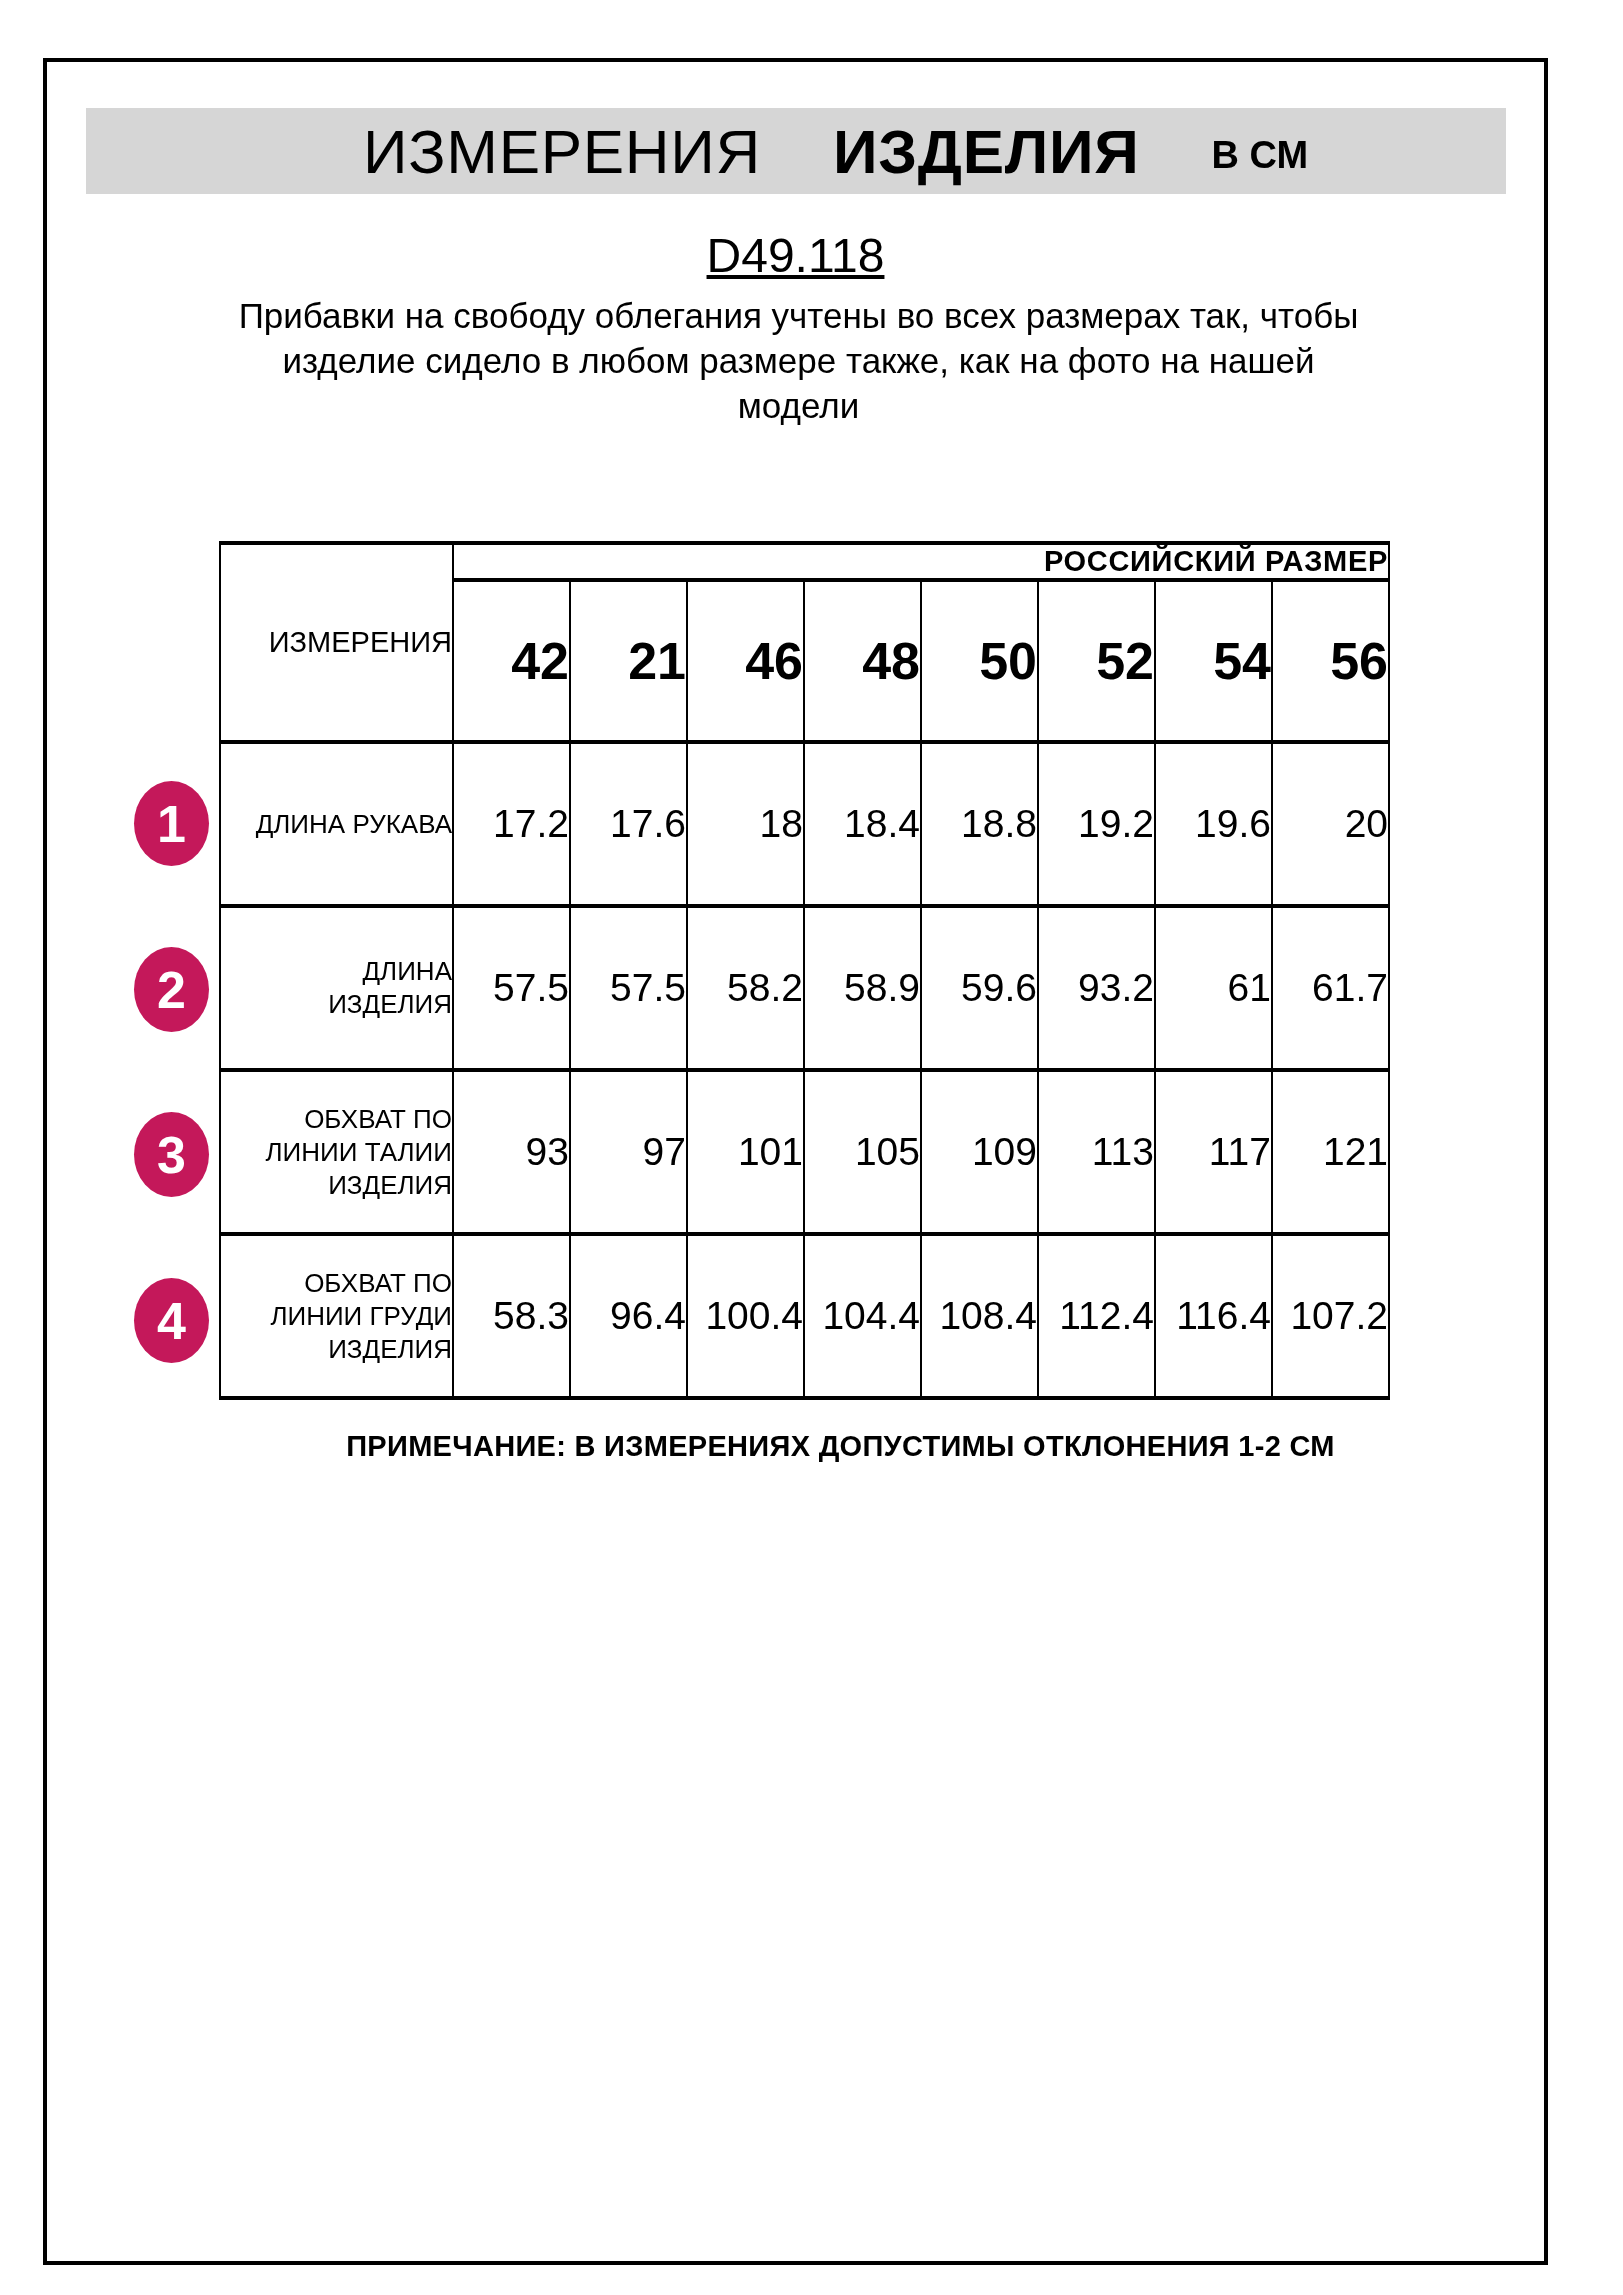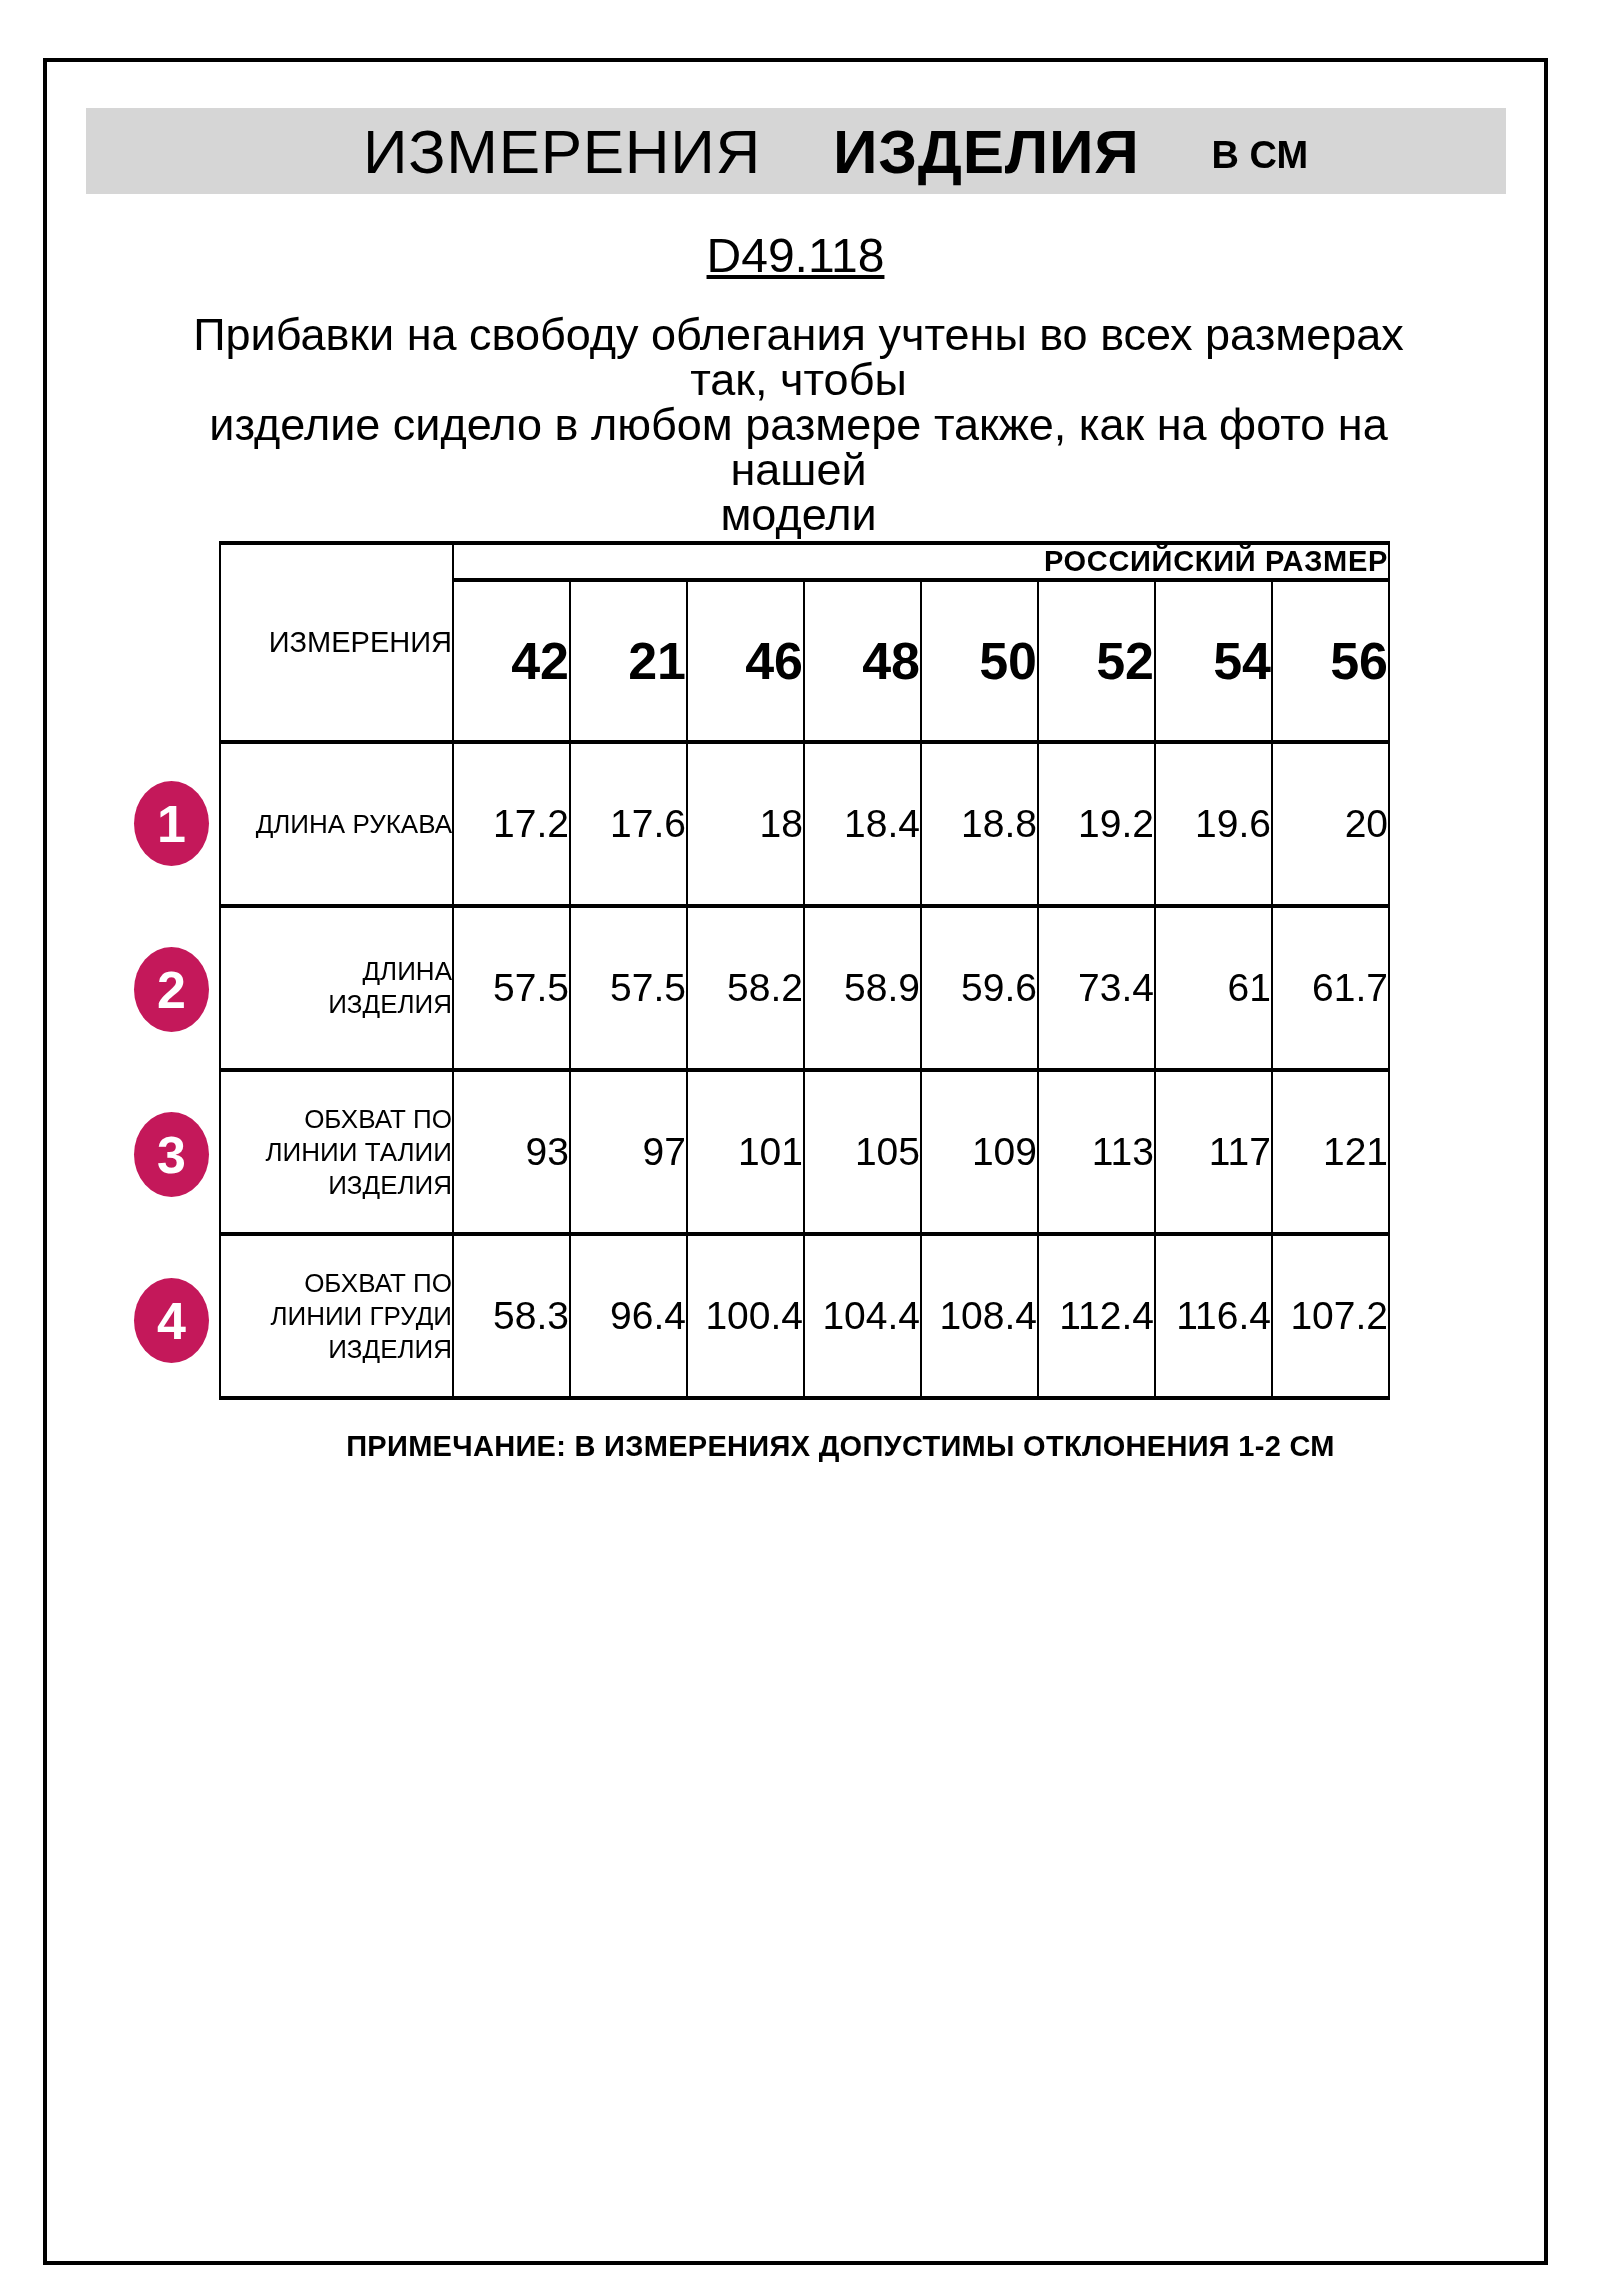--- a/index.html
+++ b/index.html
@@ -19,23 +19,22 @@
   }
   .title-word-1{font-size:62px;font-weight:400;letter-spacing:0.7px;white-space:nowrap;}
   .title-word-2{font-size:62px;font-weight:700;letter-spacing:0.7px;white-space:nowrap;}
   .title-unit{font-size:38px;font-weight:700;transform:translateY(3.9px);white-space:nowrap;}
   .model-code{
     position:absolute;left:43px;top:228px;width:1505px;
     text-align:center;font-size:48px;font-weight:400;text-decoration:underline;
   }
   .description{
     position:absolute;left:157px;top:293px;width:1283px;
-    text-align:center;font-size:45px;font-weight:400;line-height:45px;
+    text-align:center;font-size:35px;font-weight:400;line-height:45px;
     white-space:pre-line;
-    margin-top:19px;
   }
   .size-table-wrap{position:absolute;left:219px;top:541px;}
   table.size-table{
     border-collapse:collapse;table-layout:fixed;width:1170px;
   }
   table.size-table col.c-label{width:233px;}
   table.size-table col.c-size{width:117px;}
   table.size-table th, table.size-table td{
     border:2px solid #000;border-top-width:4.6px;border-bottom-width:4.6px;
     padding:0;text-align:right;vertical-align:middle;overflow:hidden;
@@ -120,21 +119,21 @@
         <td class="value-cell">20</td>
       </tr>
       <tr class="data-row">
         <td class="label-cell">ДЛИНА
 ИЗДЕЛИЯ</td>
         <td class="value-cell">57.5</td>
         <td class="value-cell">57.5</td>
         <td class="value-cell">58.2</td>
         <td class="value-cell">58.9</td>
         <td class="value-cell">59.6</td>
-        <td class="value-cell">73.4</td>
+        <td class="value-cell">93.2</td>
         <td class="value-cell">61</td>
         <td class="value-cell">61.7</td>
       </tr>
       <tr class="data-row">
         <td class="label-cell">ОБХВАТ ПО
 ЛИНИИ ТАЛИИ
 ИЗДЕЛИЯ</td>
         <td class="value-cell">93</td>
         <td class="value-cell">97</td>
         <td class="value-cell">101</td>

